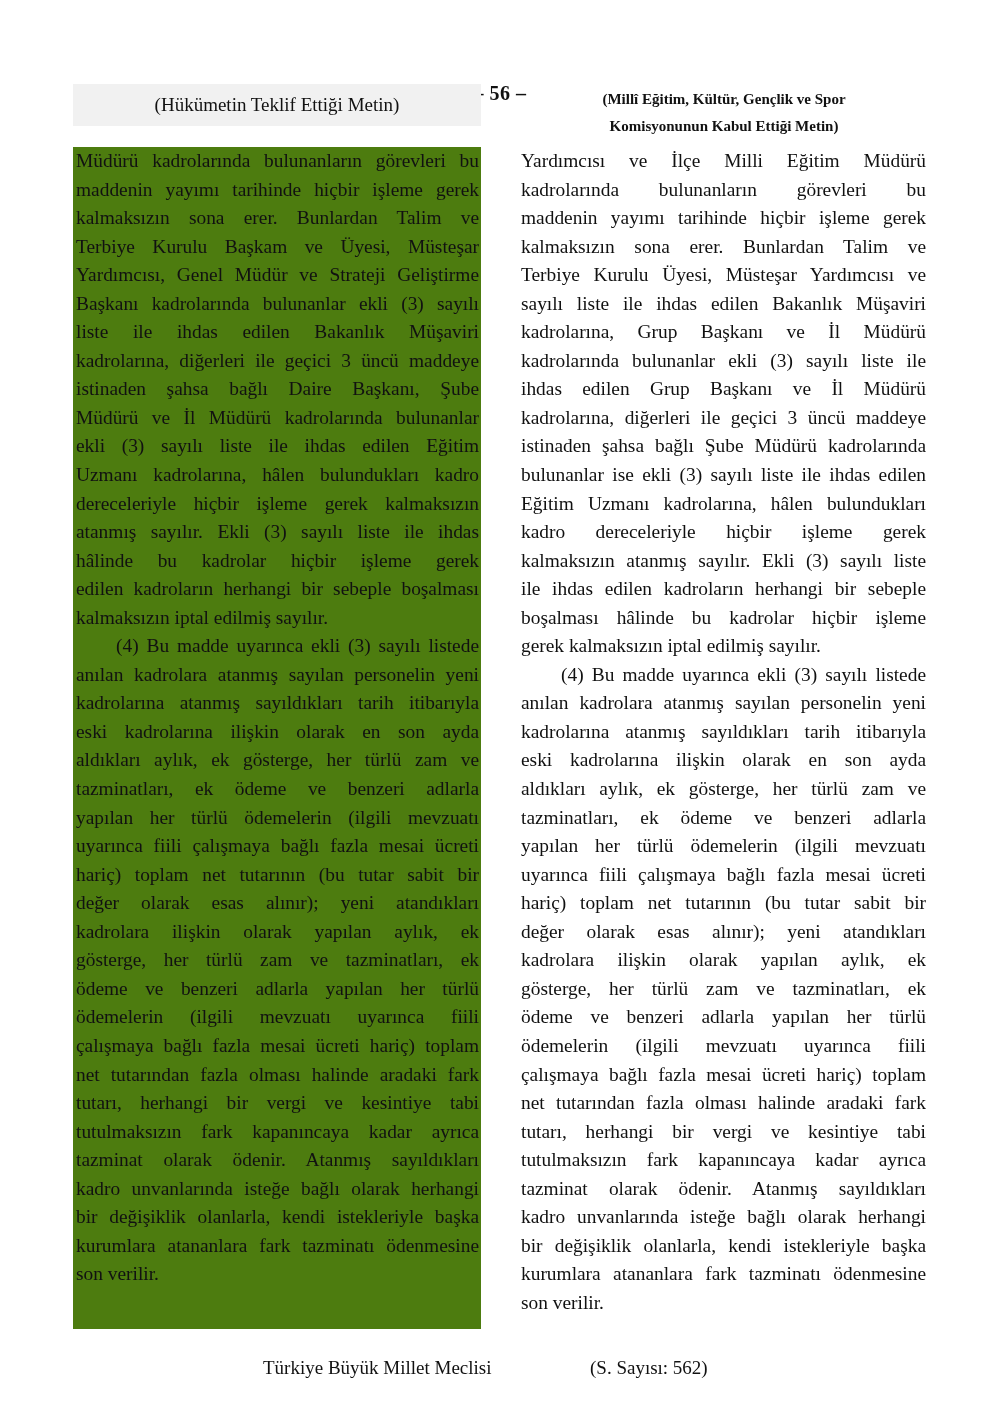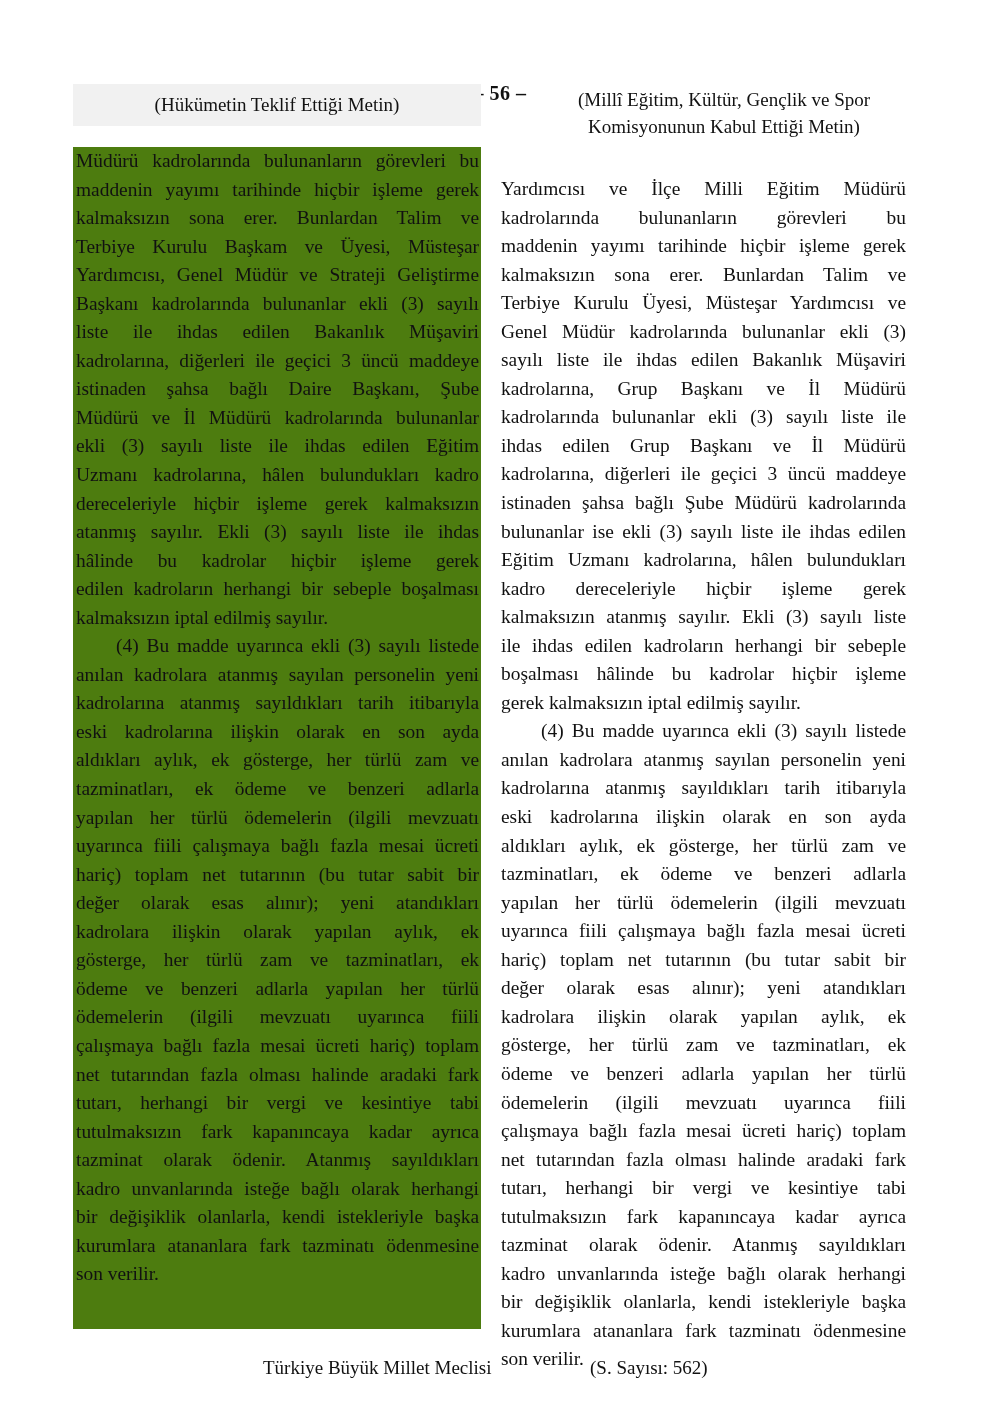--- a/index.html
+++ b/index.html
@@ -37,45 +37,45 @@
       align-items: center;
       justify-content: center;
       font-size: 19px;
     }
     .col-header-right {
       position: absolute;
       left: 520px;
       top: 86px;
       width: 408px;
       text-align: center;
-      font-size: 19px;
+      font-size: 15px;
       line-height: 27px;
+      font-weight: bold;
     }
     .col-body {
       position: absolute;
       text-align: justify;
       font-size: 19.4px;
       line-height: 28.55px;
     }
     .col-body.left {
       left: 73px;
       top: 147px;
       width: 408px;
       height: 1182px;
       background: #4d7c0f;
       box-sizing: border-box;
       padding: 0 2px 0 3px;
     }
     .col-body.right {
-      left: 500px;
+      left: 520px;
       top: 147px;
       width: 408px;
       box-sizing: border-box;
       padding: 0 2px 0 1px;
-      margin-top: 28px;
     }
     .line {
       display: block;
       white-space: nowrap;
       text-align: justify;
       text-align-last: justify;
       height: 28.55px;
     }
     .line.last {
       text-align-last: left;
@@ -154,21 +154,20 @@
     <span class="line">bir değişiklik olanlarla, kendi istekleriyle başka</span>
     <span class="line">kurumlara atananlara fark tazminatı ödenmesine</span>
     <span class="line last">son verilir.</span>
   </div>
 <div class="col-body right" id="right-body">
     <span class="line">Yardımcısı ve İlçe Milli Eğitim Müdürü</span>
     <span class="line">kadrolarında bulunanların görevleri bu</span>
     <span class="line">maddenin yayımı tarihinde hiçbir işleme gerek</span>
     <span class="line">kalmaksızın sona erer. Bunlardan Talim ve</span>
     <span class="line">Terbiye Kurulu Üyesi, Müsteşar Yardımcısı ve</span>
-    <span class="line">Genel Müdür kadrolarında bulunanlar ekli (3)</span>
     <span class="line">sayılı liste ile ihdas edilen Bakanlık Müşaviri</span>
     <span class="line">kadrolarına, Grup Başkanı ve İl Müdürü</span>
     <span class="line">kadrolarında bulunanlar ekli (3) sayılı liste ile</span>
     <span class="line">ihdas edilen Grup Başkanı ve İl Müdürü</span>
     <span class="line">kadrolarına, diğerleri ile geçici 3 üncü maddeye</span>
     <span class="line">istinaden şahsa bağlı Şube Müdürü kadrolarında</span>
     <span class="line">bulunanlar ise ekli (3) sayılı liste ile ihdas edilen</span>
     <span class="line">Eğitim Uzmanı kadrolarına, hâlen bulundukları</span>
     <span class="line">kadro dereceleriyle hiçbir işleme gerek</span>
     <span class="line">kalmaksızın atanmış sayılır. Ekli (3) sayılı liste</span>

